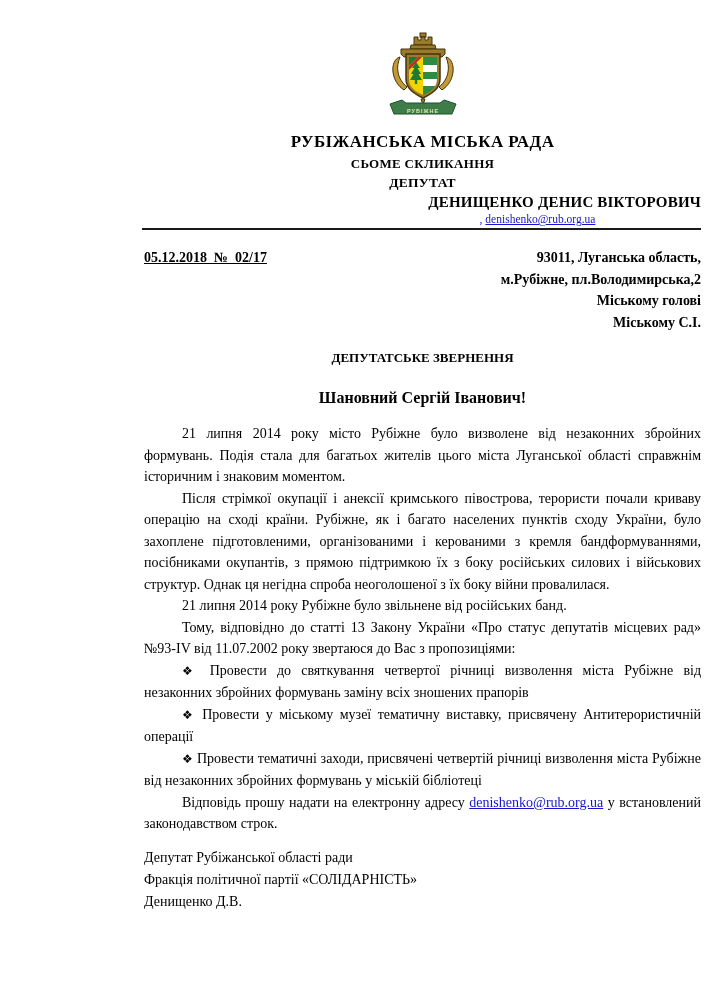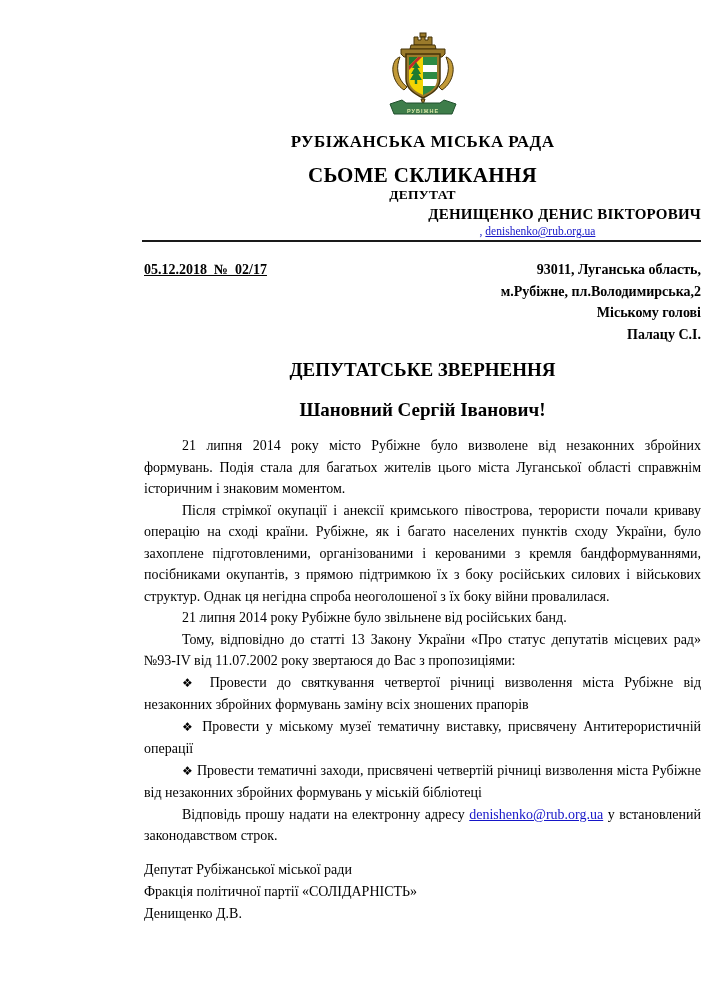--- a/index.html
+++ b/index.html
@@ -8,40 +8,40 @@
     background: #ffffff;
     color: var(--text, #000);
     font-family: "Liberation Serif", "DejaVu Serif", serif;
   }
   .page { position: relative; width: 706px; height: 1000px; overflow: hidden; background: #fff; padding-left: 44px; }
 
   
   .letterhead { padding-top: 32px; margin: 0 49px 0 100px; text-align: center; font-weight: bold; }
   .emblem svg { display: block; margin: 0 auto; }
   .lh-council     { font-size: 17px;   line-height: 20px; margin-top: 12px; letter-spacing: .4px; }
-  .lh-convocation { font-size: 21px; line-height: 19px; margin-top: 14px; letter-spacing: .3px; }
+  .lh-convocation { font-size: 13px; line-height: 19px; margin-top: 2px; letter-spacing: .3px; }
   .lh-role        { font-size: 13.5px; line-height: 16px; margin-top: 2px; letter-spacing: .3px; }
   .lh-name        { font-size: 15px;   line-height: 18px; margin-top: 2px; letter-spacing: .2px; text-align: right; }
   .lh-contact     { font-size: 11.5px; line-height: 14px; margin-top: 1px; font-weight: normal;
                     padding-left: 230px; }
   .sep { white-space: pre; color: var(--link, #1616c8); }
   .email-link { color: var(--link, #1616c8); text-decoration: underline; cursor: pointer; }
 
   
   .rule { margin: 2px 49px 0 98px; border: 0; border-top: 2.5px solid var(--rule, #1a1a1a); }
 
   
   .ref-row { display: flex; justify-content: space-between; align-items: flex-start;
              margin: 17px 49px 0 100px; font-weight: bold; font-size: 14px; }
   .ref-date { white-space: pre; text-decoration: underline; line-height: 21.5px; }
   .addressee { text-align: right; line-height: 21.5px; }
 
   
-  .doc-title  { margin: 16px 49px 0 100px; text-align: center; font-size: 19px; font-weight: bold; line-height: 18px; }
-  .salutation { margin: 22px 49px 0 100px; text-align: center; font-size: 19px; font-weight: bold; line-height: 18px; }
+  .doc-title  { margin: 16px 49px 0 100px; text-align: center; font-size: 13px; font-weight: bold; line-height: 18px; }
+  .salutation { margin: 22px 49px 0 100px; text-align: center; font-size: 16px; font-weight: bold; line-height: 18px; }
 
   
   .body-text { margin: 16px 49px 0 100px; }
   .par { margin: 0; text-align: justify; text-indent: 38px; font-size: 14px; line-height: 21.5px; }
   .glyph { font-family: "DejaVu Sans", sans-serif; font-size: 12px; }
 
   
   .signature { margin: 12px 49px 0 100px; font-size: 14px; line-height: 22px; }
   .sig-row { display: flex; justify-content: space-between; flex-direction: column; }
 </style>
@@ -96,41 +96,41 @@
   </header>
 
   <hr class="rule">
 
   <section class="ref-row">
     <div class="ref-date">05.12.2018  №  02/17</div>
     <div class="addressee">
       <div>93011, Луганська область,</div>
       <div>м.Рубіжне, пл.Володимирська,2</div>
       <div>Міському голові</div>
-      <div>Палацу С.І.</div>
+      <div>Міському С.І.</div>
     </div>
   </section>
 
   <h1 class="doc-title">ДЕПУТАТСЬКЕ ЗВЕРНЕННЯ</h1>
   <div class="salutation">Шановний Сергій Іванович!</div>
 
   <main class="body-text">
     <p class="par">21 липня 2014 року місто Рубіжне було визволене від незаконних збройних формувань. Подія стала для багатьох жителів цього міста Луганської області справжнім історичним і знаковим моментом.</p>
     <p class="par">Після стрімкої окупації і анексії кримського півострова, терористи почали криваву операцію на сході країни. Рубіжне, як і багато населених пунктів сходу України, було захоплене підготовленими, організованими і керованими з кремля бандформуваннями, посібниками окупантів, з прямою підтримкою їх з боку російських силових і військових структур. Однак ця негідна спроба неоголошеної з їх боку війни провалилася.</p>
     <p class="par">21 липня 2014 року Рубіжне було звільнене від російських банд.</p>
     <p class="par">Тому, відповідно до статті 13 Закону України «Про статус депутатів місцевих рад» №93-IV від 11.07.2002 року звертаюся до Вас з пропозиціями:</p>
 
     <p class="par"><span class="glyph">❖</span> <span>Провести до святкування четвертої річниці визволення міста Рубіжне від незаконних збройних формувань заміну всіх зношених прапорів</span></p>
     <p class="par"><span class="glyph">❖</span> <span>Провести у міському музеї тематичну виставку, присвячену Антитерористичній операції</span></p>
     <p class="par"><span class="glyph">❖</span> <span>Провести тематичні заходи, присвячені четвертій річниці визволення міста Рубіжне від незаконних збройних формувань у міській бібліотеці</span></p>
 
     <p class="par"><span>Відповідь прошу надати на електронну адресу</span> <a class="email-link" href="#">denishenko@rub.org.ua</a> <span>у встановлений законодавством строк.</span></p>
   </main>
 
   <footer class="signature">
-    <div>Депутат Рубіжанської міської ради</div>
+    <div>Депутат Рубіжанської області ради</div>
     <div class="sig-row">
       <span>Фракція політичної партії «СОЛІДАРНІСТЬ»</span>
       <span>Денищенко Д.В.</span>
     </div>
   </footer>
 
 </div>
 
 </body></html>

